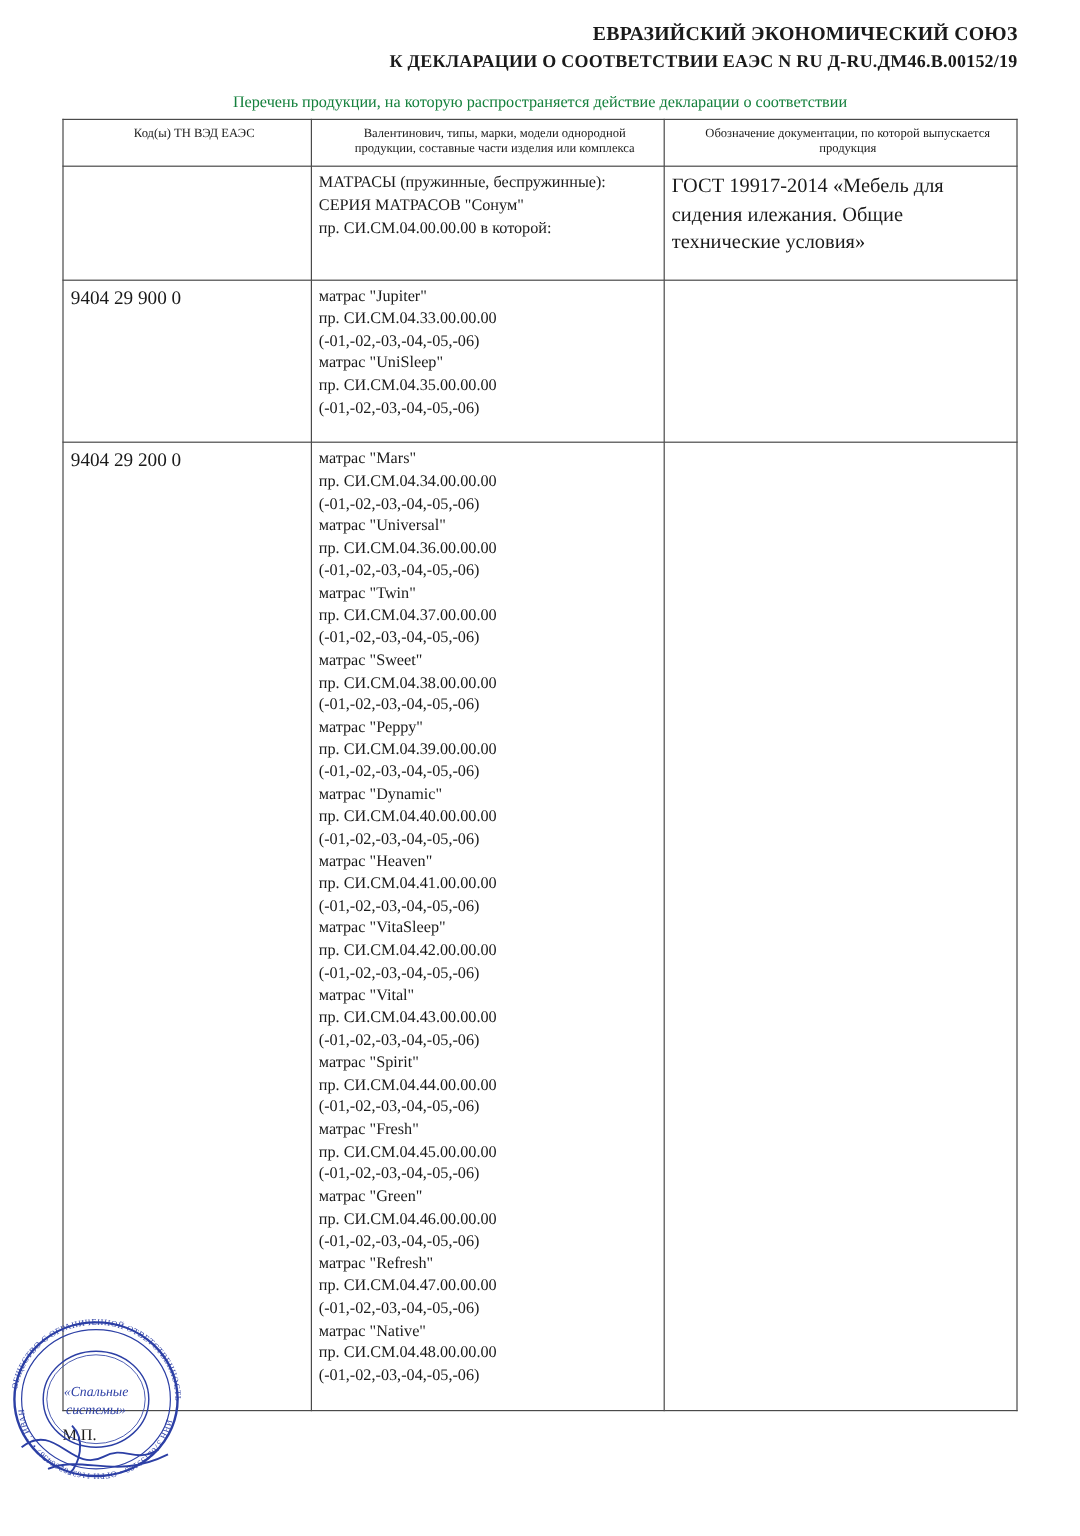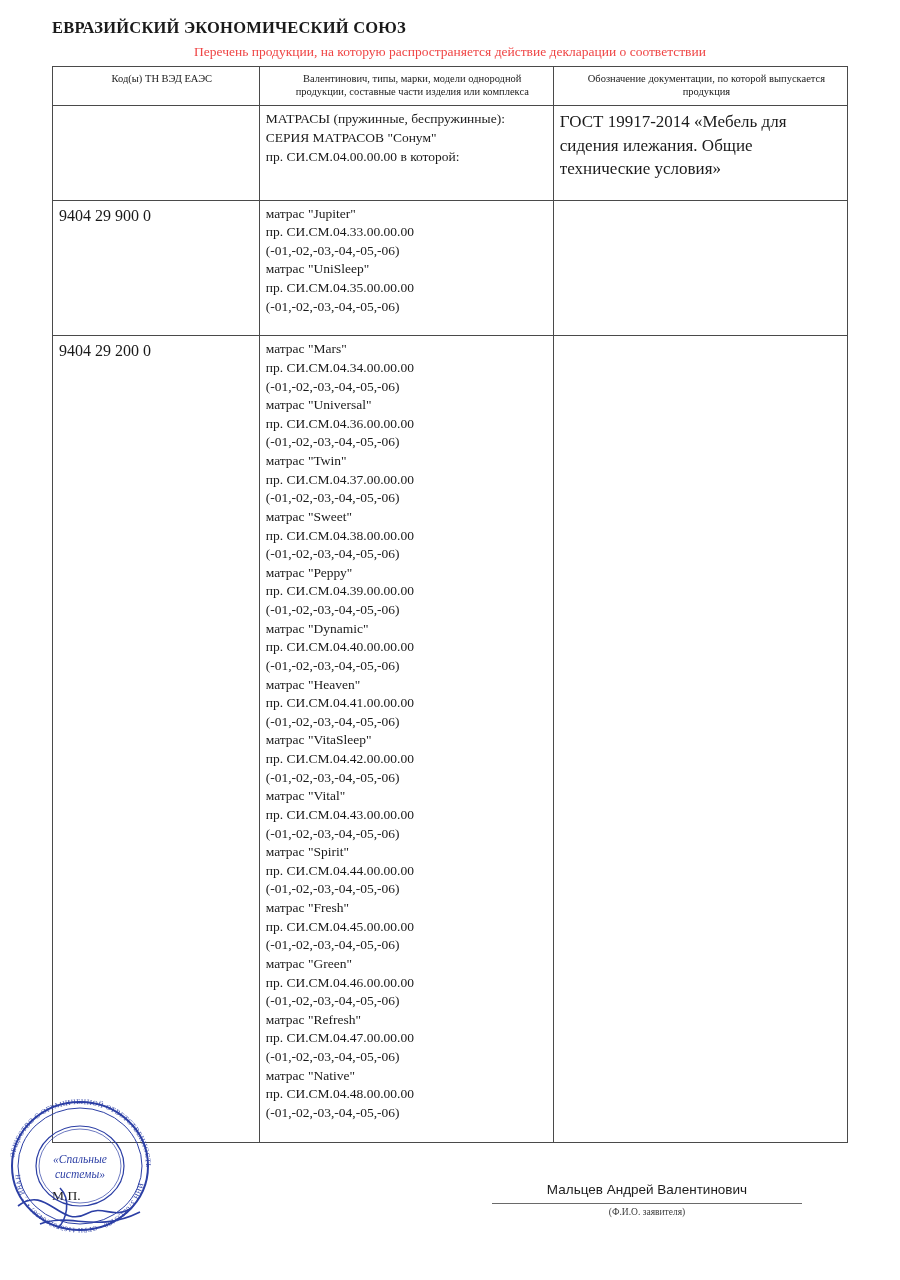--- a/index.html
+++ b/index.html
@@ -16,21 +16,21 @@
     overflow: hidden;
   }
   .page {
     position: relative;
     width: 900px;
     height: 1280px;
     box-sizing: border-box;
     padding: 14px 52px 0 52px;
   }
   .header-block {
-    text-align: left;
+    text-align: right;
     margin-top: 4px;
   }
   .header-line {
     font-weight: bold;
     letter-spacing: 0.2px;
   }
   .h1 {
     font-size: 16.5px;
     margin-bottom: 6px;
   }
@@ -38,21 +38,21 @@
     font-size: 15px;
     margin-bottom: 6px;
   }
   .h3 {
     font-size: 15px;
     margin-bottom: 16px;
   }
   .subtitle {
     text-align: center;
     font-size: 13.5px;
-    color: #ef4444;
+    color: #15803d;
     margin-bottom: 6px;
   }
   table.doc {
     width: 100%;
     border-collapse: collapse;
     table-layout: fixed;
   }
   table.doc td, table.doc th {
     border: 1px solid #4a4a4a;
     vertical-align: top;
@@ -139,20 +139,21 @@
     font-family: "Liberation Serif", serif;
   }
 </style>
 </head>
 <body>
 
 <div class="page">
 
   <div class="header-block">
     <div class="header-line h1">ЕВРАЗИЙСКИЙ ЭКОНОМИЧЕСКИЙ СОЮЗ</div>
+    <div class="header-line h3">К ДЕКЛАРАЦИИ О СООТВЕТСТВИИ ЕАЭС N RU Д-RU.ДМ46.В.00152/19</div>
   </div>
 
   <div class="subtitle">Перечень продукции, на которую распространяется действие декларации о соответствии</div>
 
   <table class="doc">
     <colgroup>
       <col class="c1">
         <col class="c2">
         <col class="c3">
     </colgroup>
@@ -235,25 +236,20 @@
             <span class="ln">(-01,-02,-03,-04,-05,-06)</span>
           </td>
         <td class="cell-doc"></td>
       </tr>
 
     </tbody>
   </table>
 
   <div class="footer">
     <div class="mp">М.П.</div>
-    <div class="signer">
-      <div class="signer-name">Мальцев Андрей Валентинович</div>
-      <div class="signer-rule"></div>
-      <div class="signer-caption">(Ф.И.О. заявителя)</div>
-    </div>
   </div>
 
   <div class="stamp">
     <svg width="168" height="150" viewBox="0 0 168 150">
       <defs>
         <path id="outerArc" d="M 14,78 A 66,62 0 1 1 146,78" fill="none"></path>
         <path id="innerArc" d="M 24,80 A 56,52 0 1 1 136,80" fill="none"></path>
         <path id="bottomArc" d="M 140,84 A 60,56 0 0 1 20,84" fill="none"></path>
       </defs>
       <g stroke="#2c3fa5" fill="none">

